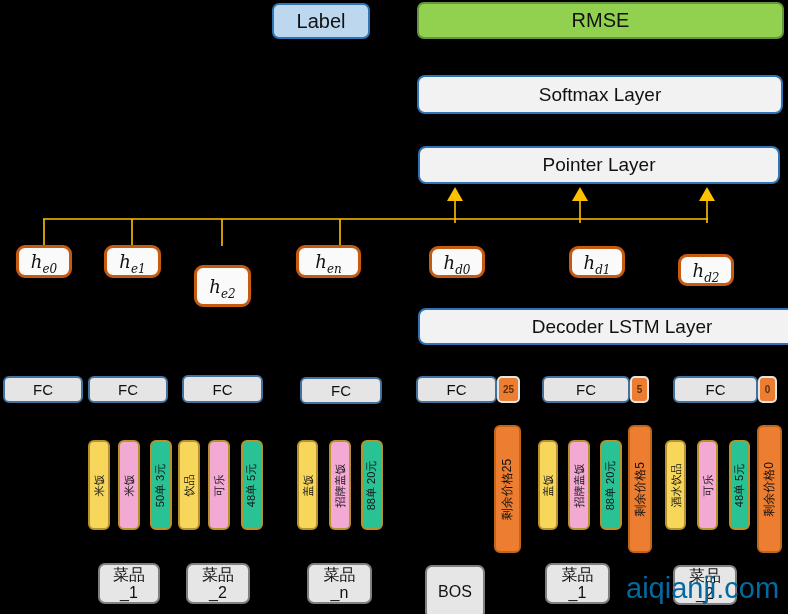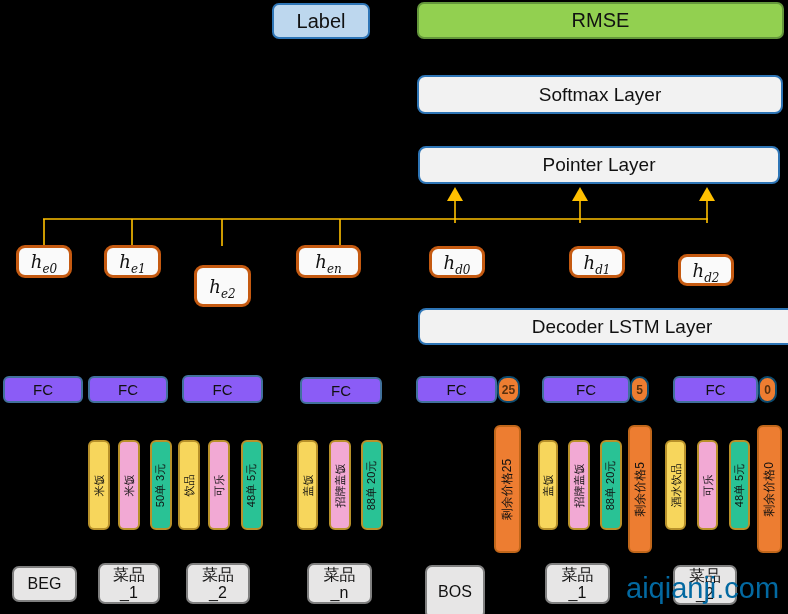--- a/index.html
+++ b/index.html
@@ -6,22 +6,22 @@
   #canvas{position:relative;width:788px;height:614px;background:#000;overflow:hidden;
           font-family:"Liberation Sans",sans-serif;}
   .box{position:absolute;box-sizing:border-box;display:flex;align-items:center;justify-content:center;
        text-align:center;color:#111;}
   .layer-white{background:#F2F2F2;border:2px solid #2E75B6;border-radius:8px;font-size:19px;}
   .label-box{background:#BDD7EE;border:2px solid #2E75B6;border-radius:7px;font-size:20px;}
   .rmse-box{background:#92D050;border:2px solid #64973B;border-radius:7px;font-size:20px;}
   .hbox{background:#FAFAFA;border:3px solid #C55A11;border-radius:9px;
         font-family:"DejaVu Serif",serif;font-style:italic;font-size:18px;}
   .hbox sub{font-size:12px;line-height:0;}
-  .fc{background:#8b5cf6;border:2px solid #41719C;border-radius:6px;font-size:15px;}
-  .chip{background:#ED7D31;border:2px solid #0c4a6e;border-radius:10px;font-size:12px;
+  .fc{background:#e5e5e5;border:2px solid #41719C;border-radius:6px;font-size:15px;}
+  .chip{background:#ED7D31;border:2px solid #e5e5e5;border-radius:5px;font-size:10px;
         font-weight:bold;color:#59300E;}
   .vbar{position:absolute;box-sizing:border-box;border:2px solid #B8912A;border-radius:6px;
         display:flex;align-items:center;justify-content:center;}
   .vbar.yellow{background:#F7D65C;}
   .vbar.pink{background:#F2A9D4;}
   .vbar.green{background:#29C295;}
   .vbar.orange{background:#ED7D31;border-color:#C0661A;}
   .vtext{transform:rotate(-90deg);white-space:nowrap;font-size:11px;color:#111;
          font-family:"Liberation Sans",sans-serif;}
   .vbar.orange .vtext{font-size:12px;}
@@ -175,23 +175,20 @@
   <div class="vbar pink" style="left:697px;top:440px;width:21px;height:90px;">
     <span class="vtext">可乐</span>
     </div>
   <div class="vbar green" style="left:729px;top:440px;width:21px;height:90px;">
     <span class="vtext">48单 5元</span>
     </div>
   <div class="vbar orange" style="left:757px;top:425px;width:25px;height:128px;">
     <span class="vtext">剩余价格0</span>
     </div>
 
-  <div class="box inbox" style="left:12px;top:566px;width:65px;height:36px;">
-    <div>BEG</div>
-    </div>
   <div class="box inbox" style="left:98px;top:563px;width:62px;height:41px;">
     <div>菜品</div>
       <div>_1</div>
     </div>
   <div class="box inbox" style="left:186px;top:563px;width:64px;height:41px;">
     <div>菜品</div>
       <div>_2</div>
     </div>
   <div class="box inbox" style="left:307px;top:563px;width:65px;height:41px;">
     <div>菜品</div>

